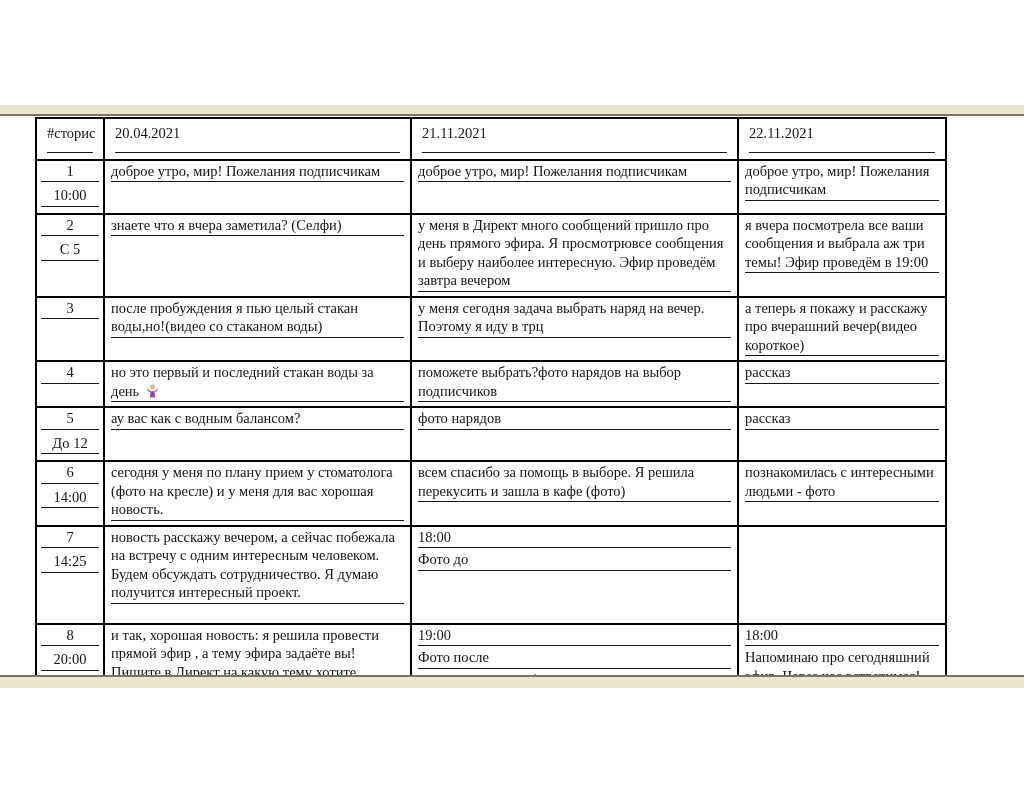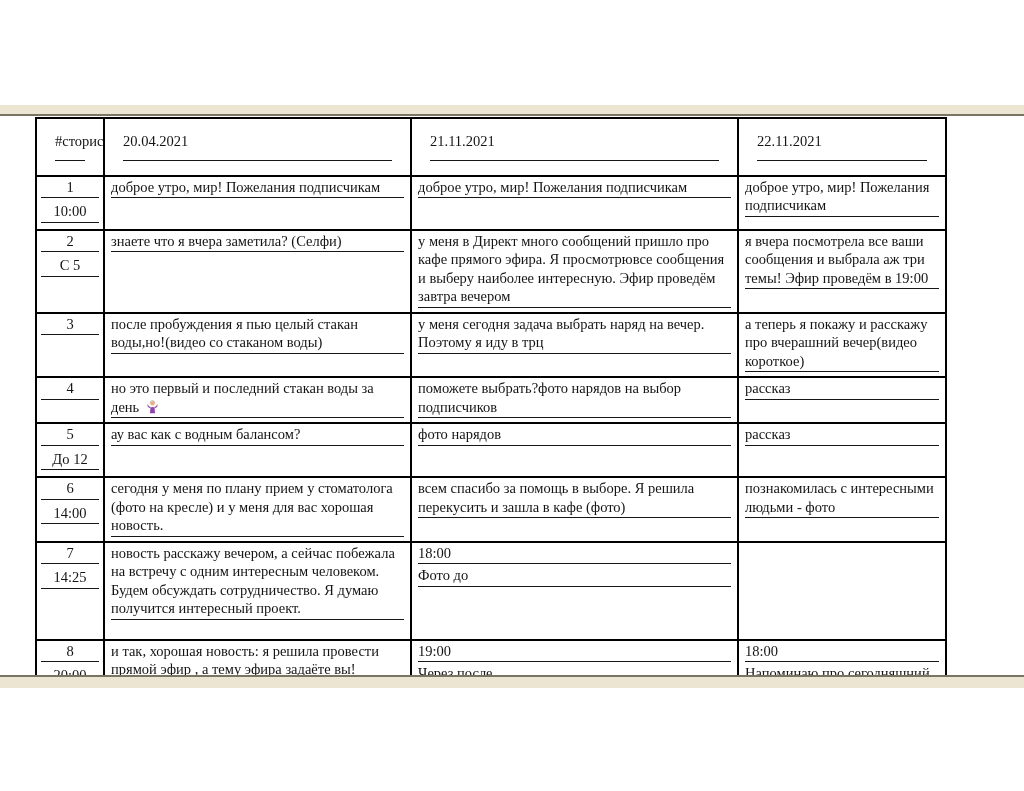--- a/index.html
+++ b/index.html
@@ -13,21 +13,21 @@
   #sheet{position:absolute;left:35px;top:117px;width:913px;height:558px;overflow:hidden;z-index:1;}
   table{border-collapse:collapse;table-layout:fixed;width:910px;background:#fff;}
   th,td{
     border:2px solid #000;vertical-align:top;text-align:left;
     padding:1px 6px 2px;font-size:14.5px;line-height:18.5px;font-weight:normal;
     overflow:hidden;
   }
   td.idcell{padding:1px 4px 2px;}
   .para{margin:0 0 2px;padding-bottom:1px;border-bottom:1.5px solid #161616;}
   .idp{text-align:center;margin-bottom:4px;}
-  .hp{margin:12px;padding-bottom:9px;border-bottom:1.5px solid #161616;}
+  .hp{margin:4px;padding-bottom:9px;border-bottom:1.5px solid #161616;}
   .center{text-align:center;}
   thead tr{height:21px;}
   svg.emoji{vertical-align:-2px;margin-left:2px;}
 </style>
 </head>
 <body>
 
 <div id="screen">
   <div class="band" id="band-top"></div>
   <div class="band" id="band-bottom"></div>
@@ -74,21 +74,21 @@
           </tr>
           <tr style="height: 76px;">
             <td class="idcell">
               <div class="para idp">2</div>
               <div class="para idp">С 5</div>
             </td>
             <td>
               <div class="para">знаете что я вчера заметила? (Селфи)</div>
             </td>
             <td>
-              <div class="para">у меня в Директ много сообщений пришло про кафе прямого эфира. Я просмотрювсе сообщения и выберу наиболее интересную. Эфир проведём завтра вечером</div>
+              <div class="para">у меня в Директ много сообщений пришло про день прямого эфира. Я просмотрювсе сообщения и выберу наиболее интересную. Эфир проведём завтра вечером</div>
             </td>
             <td>
               <div class="para">я вчера посмотрела все ваши сообщения и выбрала аж три темы! Эфир проведём в 19:00</div>
             </td>
           </tr>
           <tr style="height: 60px;">
             <td class="idcell">
               <div class="para idp">3</div>
             </td>
             <td>
@@ -170,21 +170,21 @@
           <tr style="height: 80px;">
             <td class="idcell">
               <div class="para idp">8</div>
               <div class="para idp">20:00</div>
             </td>
             <td>
               <div class="para">и так, хорошая новость: я решила провести прямой эфир , а тему эфира задаёте вы! Пишите в Директ на какую тему хотите поговорить</div>
             </td>
             <td>
               <div class="para">19:00</div>
-              <div class="para">Через после</div>
+              <div class="para">Фото после</div>
               <div class="para">Напоминаю атмосферу мероприятия</div>
             </td>
             <td>
               <div class="para">18:00</div>
               <div class="para">Напоминаю про сегодняшний эфир. Через час встретимся!</div>
             </td>
           </tr>
         </tbody>
     </table>
   </div>

